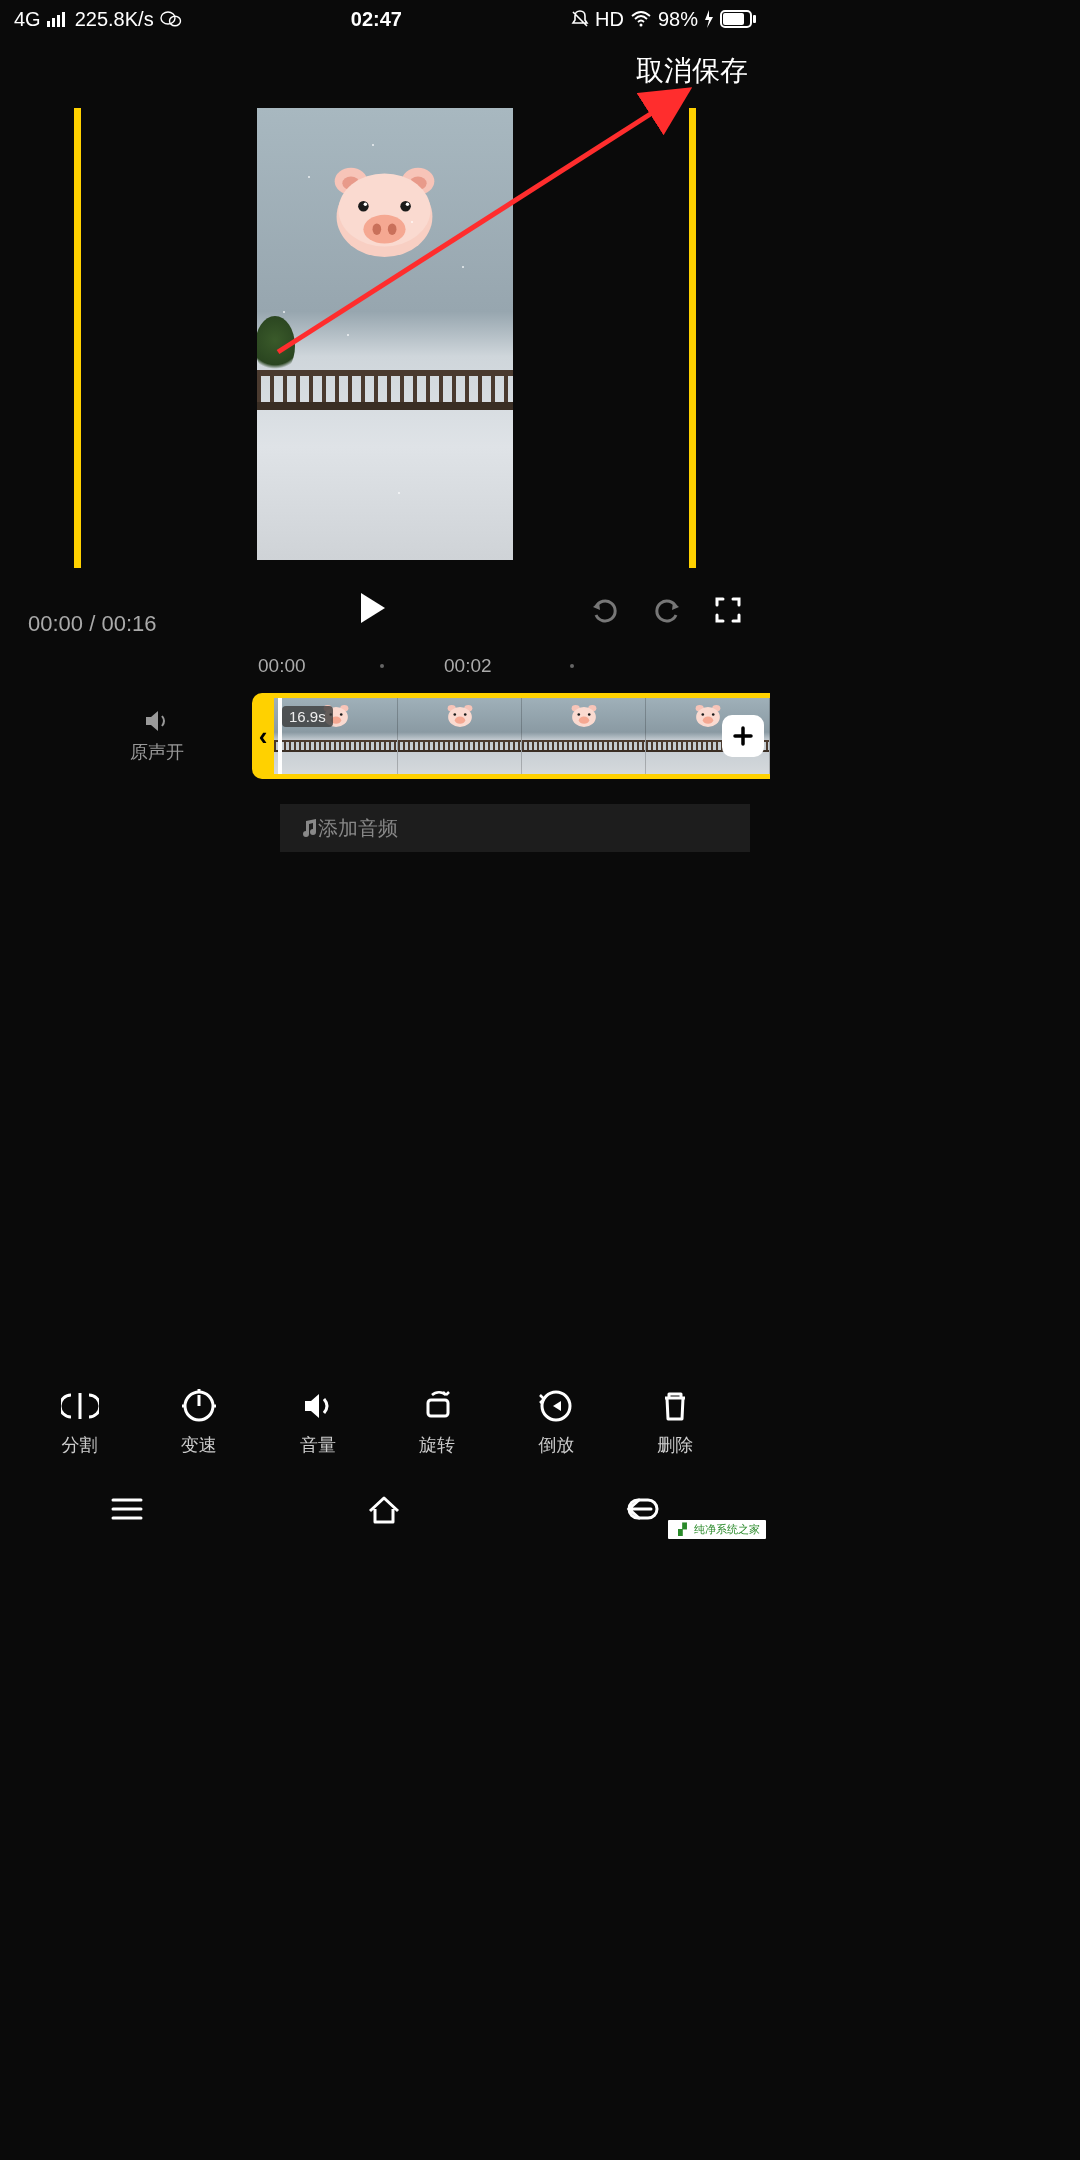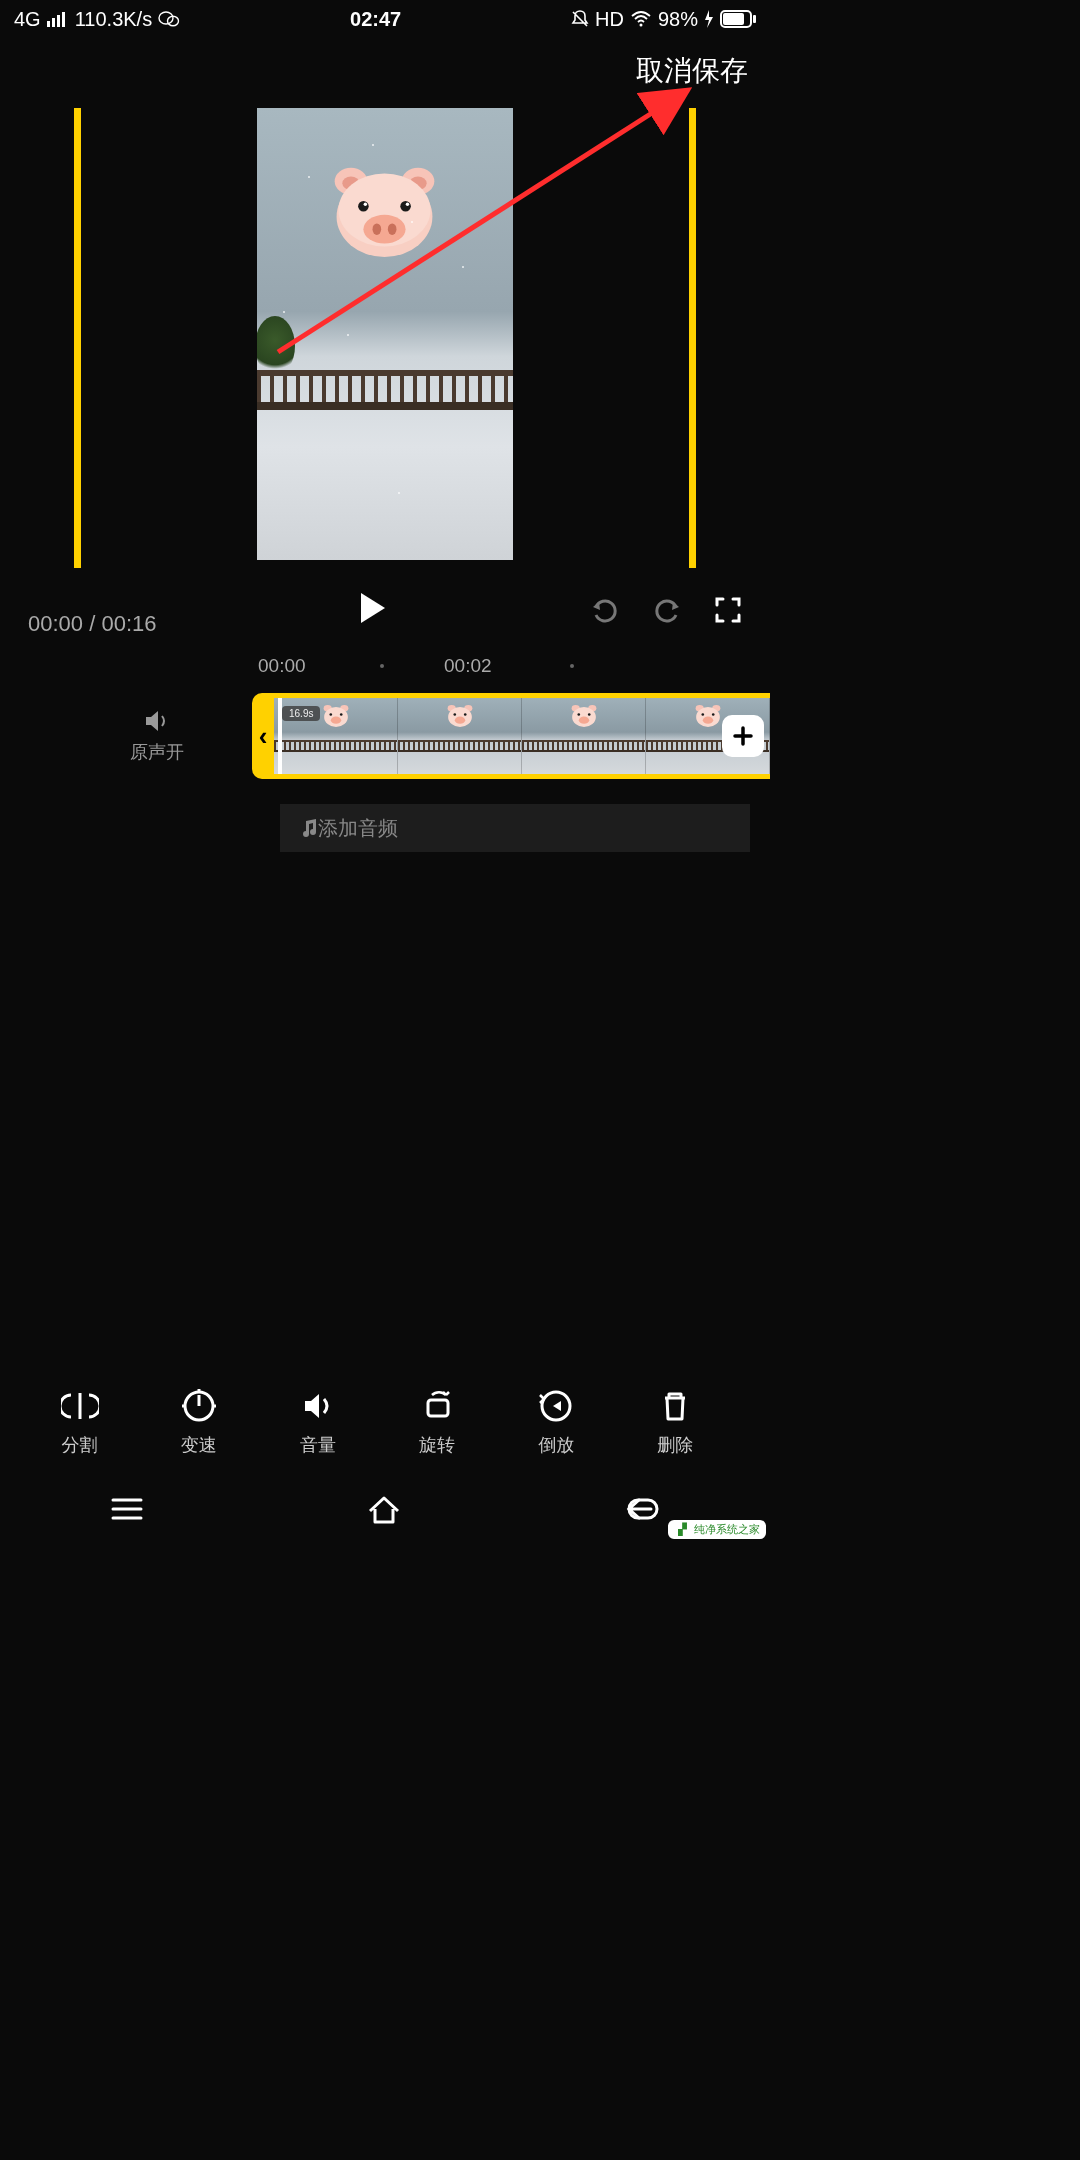--- a/index.html
+++ b/index.html
@@ -184,21 +184,21 @@
     background: repeating-linear-gradient(to right, #4a3a2f 0 2px, transparent 2px 5px);
     border-top: 2px solid #4a3a2f;
     border-bottom: 2px solid #3a2e24;
   }
   .dur-badge {
     position: absolute;
     top: 8px; left: 8px;
     background: rgba(60,60,60,0.8);
     padding: 2px 7px;
     border-radius: 4px;
-    font-size: 10px;
+    font-size: 15px;
     color: #eee;
     z-index: 2;
   }
   .playhead {
     position: absolute;
     top: -10px; bottom: -10px;
     left: 4px;
     width: 4px;
     background: #fff;
     border-radius: 2px;
@@ -259,36 +259,36 @@
     justify-content: space-around;
     align-items: center;
   }
   .watermark {
     position: absolute;
     right: 4px; bottom: 2px;
     background: #fff;
     padding: 2px 6px;
     font-size: 11px;
     color: #2a8a2a;
-    border-radius: 6px;
+    border-radius: 1px;
   }
 </style>
 </head>
 <body>
 
 <div class="status-bar">
   <div class="status-left">
     <span>4G</span>
     <svg width="22" height="16" viewBox="0 0 22 16">
         <rect x="0" y="10" width="3" height="6" fill="#fff"></rect>
         <rect x="5" y="7" width="3" height="9" fill="#fff"></rect>
         <rect x="10" y="4" width="3" height="12" fill="#fff"></rect>
         <rect x="15" y="1" width="3" height="15" fill="#fff"></rect>
       </svg>
-    <span>110.3K/s</span>
+    <span>225.8K/s</span>
     <svg width="22" height="20" viewBox="0 0 22 20">
         <ellipse cx="8" cy="9" rx="7" ry="6" fill="none" stroke="#fff" stroke-width="1.4"></ellipse>
         <ellipse cx="15" cy="12" rx="5.5" ry="4.8" fill="none" stroke="#fff" stroke-width="1.4"></ellipse>
       </svg>
   </div>
   <span style="font-weight:600">02:47</span>
   <div class="status-right">
     <svg width="18" height="20" viewBox="0 0 18 20">
         <path d="M9 2 C6 2 4 4 4 7 L4 11 L2 14 L16 14 L14 11 L14 7 C14 4 12 2 9 2 Z M2 3 L16 17" fill="none" stroke="#fff" stroke-width="1.6"></path>
       </svg>

